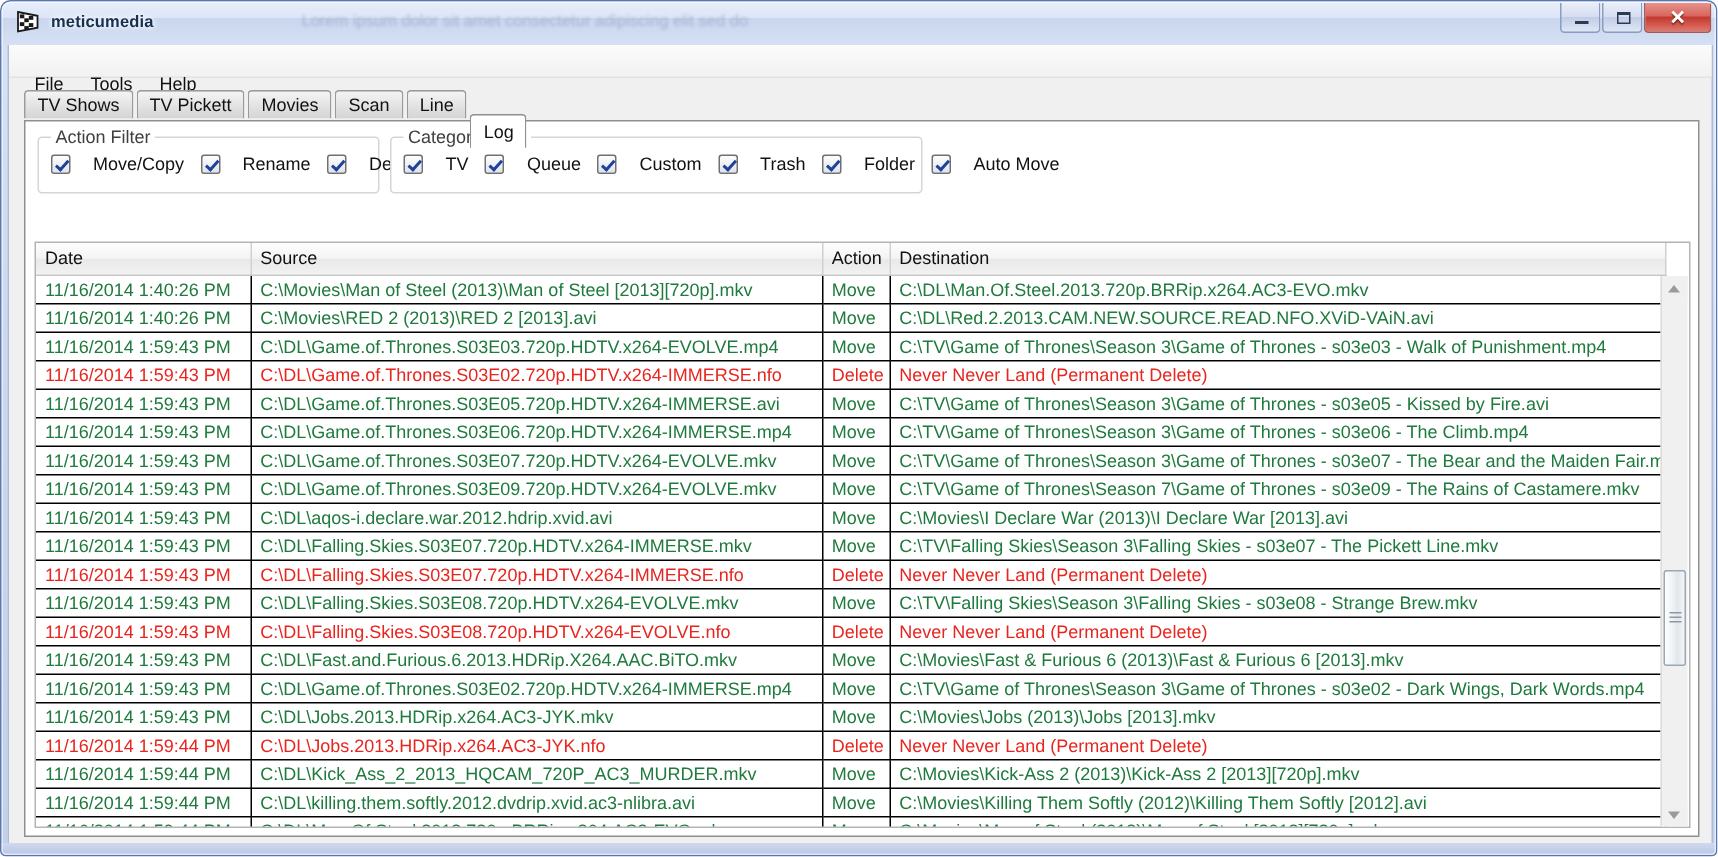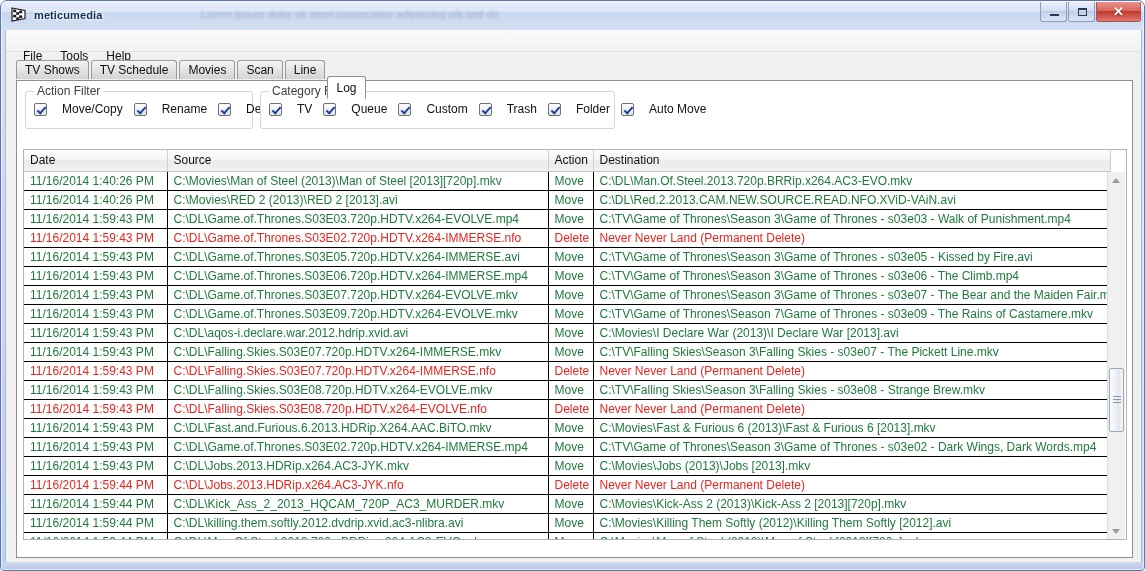--- a/index.html
+++ b/index.html
@@ -251,21 +251,21 @@
     transform: rotate(42deg);
   }
   .cbx .lbl {
     font-size: 12px;
     color: #111;
   }
 
   
   #grid-wrap {
     position: absolute;
-    left: 6px; top: 68px;
+    left: 6px; top: 80px;
     width: 1104px;
     height: 391px;
     box-sizing: border-box;
     border: 1px solid #b4b4b4;
     background: #ffffff;
     overflow: hidden;
   }
   table.grid {
     border-collapse: collapse;
     table-layout: fixed;
@@ -398,21 +398,21 @@
   <div id="client">
 
     <div id="menubar">
       <div class="menu-item">File</div>
       <div class="menu-item">Tools</div>
       <div class="menu-item">Help</div>
     </div>
 
     <div id="tabstrip">
       <div class="tab">TV Shows</div>
-      <div class="tab">TV Schedule</div>
+      <div class="tab">TV Pickett</div>
       <div class="tab">Movies</div>
       <div class="tab">Scan</div>
       <div class="tab">Line</div>
       <div class="tab active">Log</div>
     </div>
 
     <div id="tabpage">
 
       <div class="groupbox" style="left:8px; top:10px; width:228px; height:38px;">
         <span class="gb-title">Action Filter</span>

